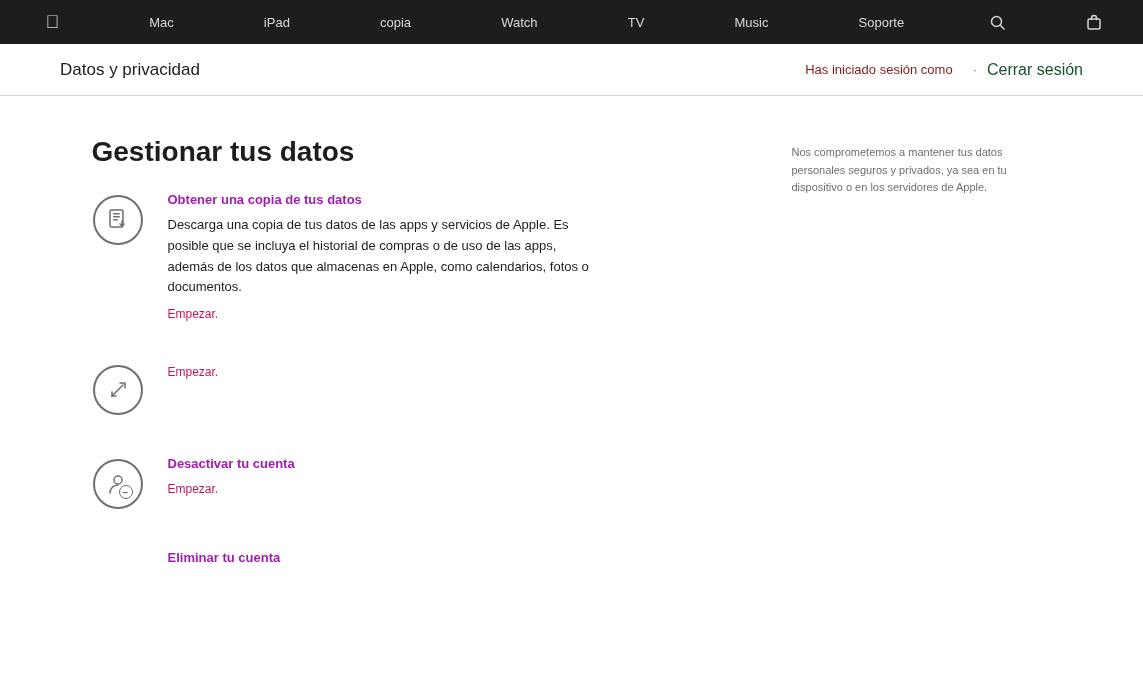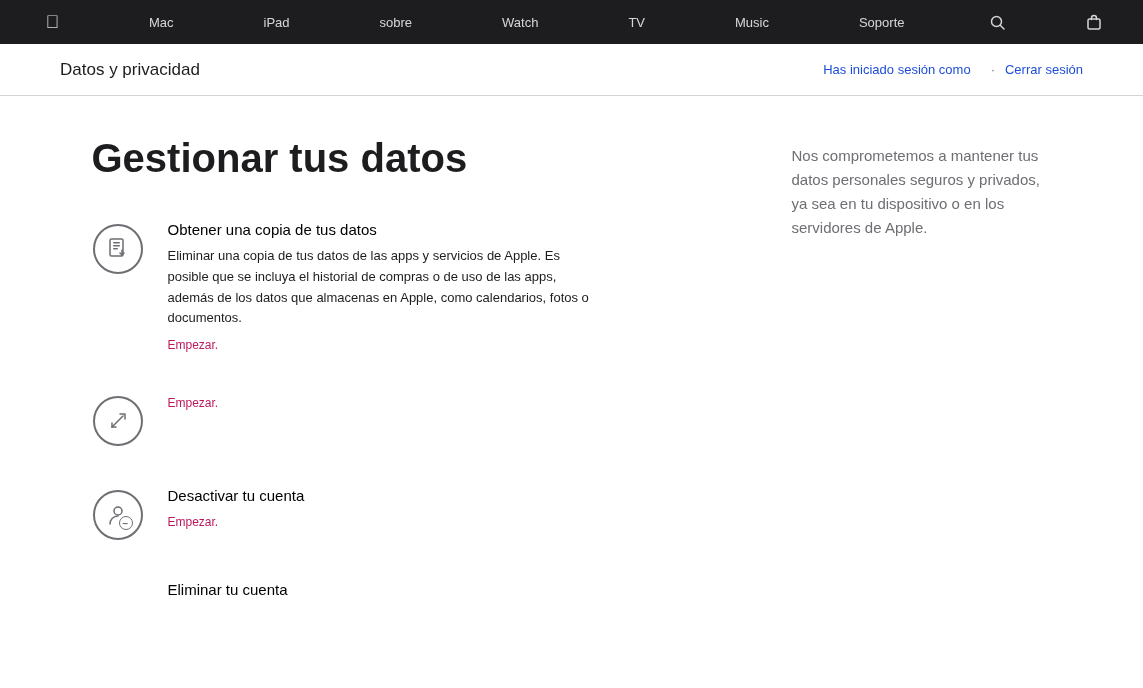--- a/index.html
+++ b/index.html
@@ -61,27 +61,27 @@
       font-weight: 500;
       color: #1d1d1f;
     }
     .subheader-right {
       display: flex;
       align-items: center;
       gap: 6px;
       font-size: 13px;
       color: #6e6e73;
     }
-    .subheader-right .session-label { color: #1d4ed8; }
+    .subheader-right .session-label { color: #7f1d1d; }
     .subheader-right .session-user { color: #6e6e73; margin-left: 4px; }
     .subheader-right .separator { color: #6e6e73; margin: 0 4px; }
     .cerrar-sesion {
-      color: #1d4ed8;
+      color: #14532d;
       cursor: pointer;
-      font-size: 13px;
+      font-size: 16px;
       text-decoration: none;
     }
 
     
     .main-container {
       max-width: 1080px;
       margin: 0 auto;
       padding: 40px 60px 60px 60px;
       display: flex;
       gap: 60px;
@@ -91,23 +91,23 @@
       min-width: 0;
     }
     .content-right {
       width: 260px;
       flex-shrink: 0;
       padding-top: 8px;
     }
 
     
     .page-title {
-      font-size: 40px;
+      font-size: 28px;
       font-weight: 600;
-      margin-bottom: 40px;
+      margin-bottom: 24px;
       color: #1d1d1f;
     }
 
     
     .section {
       display: flex;
       gap: 24px;
       margin-bottom: 40px;
       padding-bottom: 0;
     }
@@ -125,24 +125,24 @@
       height: 50px;
       border: 2px solid #6e6e73;
       border-radius: 50%;
       display: flex;
       align-items: center;
       justify-content: center;
       color: #6e6e73;
     }
     .section-body {}
     .section-heading {
-      font-size: 15px;
-      font-weight: 400;
+      font-size: 13px;
+      font-weight: 700;
       margin-bottom: 8px;
-      color: #000000;
+      color: #a21caf;
     }
     .section-desc {
       font-size: 13px;
       line-height: 1.6;
       color: #1d1d1f;
       margin-bottom: 6px;
       max-width: 430px;
     }
     .section-desc a, .link-blue {
       color: #0070c9;
@@ -150,21 +150,21 @@
     }
     .empezar-link {
       color: #be185d;
       font-size: 12px;
       text-decoration: none;
       display: inline-block;
     }
 
     
     .sidebar-text {
-      font-size: 15px;
+      font-size: 11px;
       line-height: 1.6;
       color: #6e6e73;
       margin-bottom: 14px;
     }
     .sidebar-link {
       color: #0070c9;
       font-size: 11.5px;
       line-height: 1.6;
       text-decoration: none;
     }
@@ -197,21 +197,21 @@
     }
   </style>
 </head>
 <body>
 
 <nav>
   <div class="nav-inner">
     <a class="nav-item nav-apple"></a>
     <a class="nav-item">Mac</a>
     <a class="nav-item">iPad</a>
-    <a class="nav-item">sobre</a>
+    <a class="nav-item">copia</a>
     <a class="nav-item">Watch</a>
     <a class="nav-item">TV</a>
     <a class="nav-item">Music</a>
     <a class="nav-item">Soporte</a>
     <span class="nav-icon">
       <svg width="15" height="15" viewBox="0 0 15 15" fill="none">
         <circle cx="6.5" cy="6.5" r="5" stroke="#f5f5f7" stroke-width="1.5"></circle>
         <line x1="10.5" y1="10.5" x2="14" y2="14" stroke="#f5f5f7" stroke-width="1.5" stroke-linecap="round"></line>
       </svg>
     </span>
@@ -247,21 +247,21 @@
             <rect x="8" y="9" width="7" height="1.5" rx="0.75" fill="#6e6e73"></rect>
             <rect x="8" y="12" width="5" height="1.5" rx="0.75" fill="#6e6e73"></rect>
             <path d="M15 17l2 2 2-2" stroke="#6e6e73" stroke-width="1.5" stroke-linecap="round" stroke-linejoin="round"></path>
             <line x1="17" y1="14" x2="17" y2="19" stroke="#6e6e73" stroke-width="1.5" stroke-linecap="round"></line>
           </svg>
         </div>
       </div>
       <div class="section-body">
         <h2 class="section-heading">Obtener una copia de tus datos</h2>
         <p class="section-desc">
-          Eliminar una copia de tus datos de las apps y servicios de Apple. Es posible que se incluya el historial de compras o de uso de las apps, además de los datos que almacenas en Apple, como calendarios, fotos o documentos.
+          Descarga una copia de tus datos de las apps y servicios de Apple. Es posible que se incluya el historial de compras o de uso de las apps, además de los datos que almacenas en Apple, como calendarios, fotos o documentos.
         </p>
         <a class="empezar-link">Empezar.</a>
       </div>
     </div>
 
     <div class="section">
       <div class="section-icon">
         <div class="icon-circle">
           <svg width="24" height="24" viewBox="0 0 24 24" fill="none">
             <line x1="6" y1="18" x2="17" y2="7" stroke="#6e6e73" stroke-width="1.5" stroke-linecap="round"></line>

